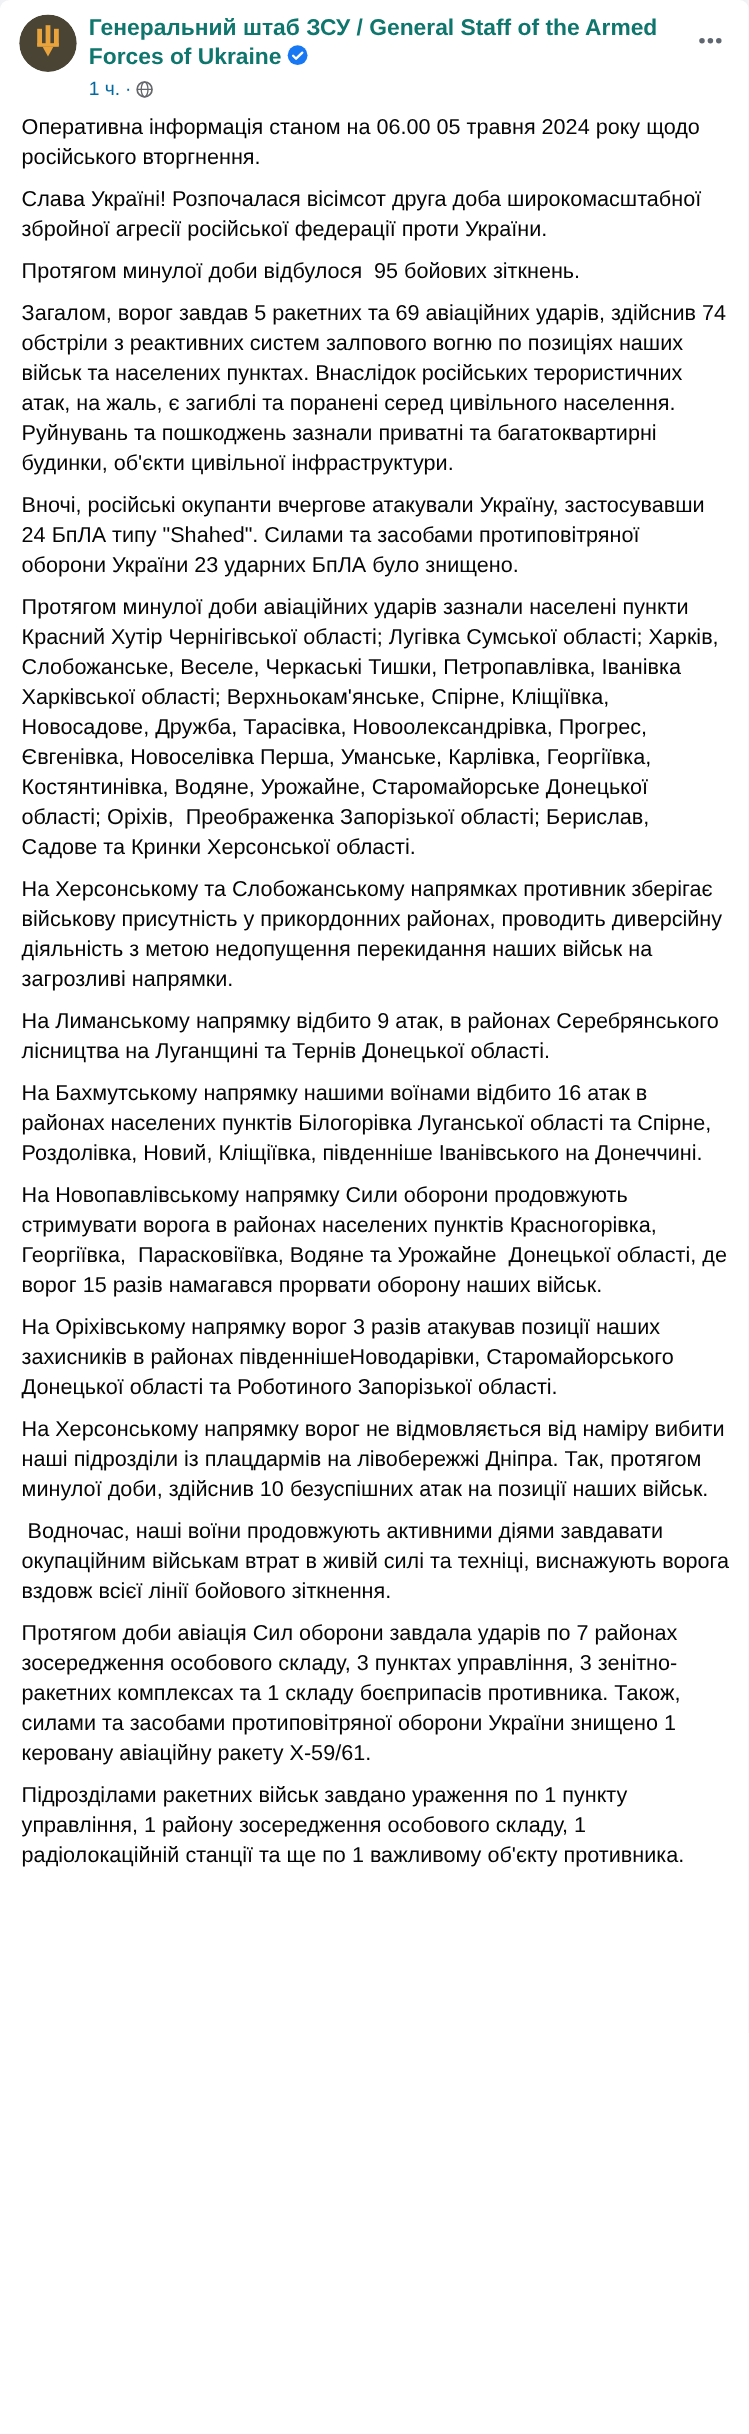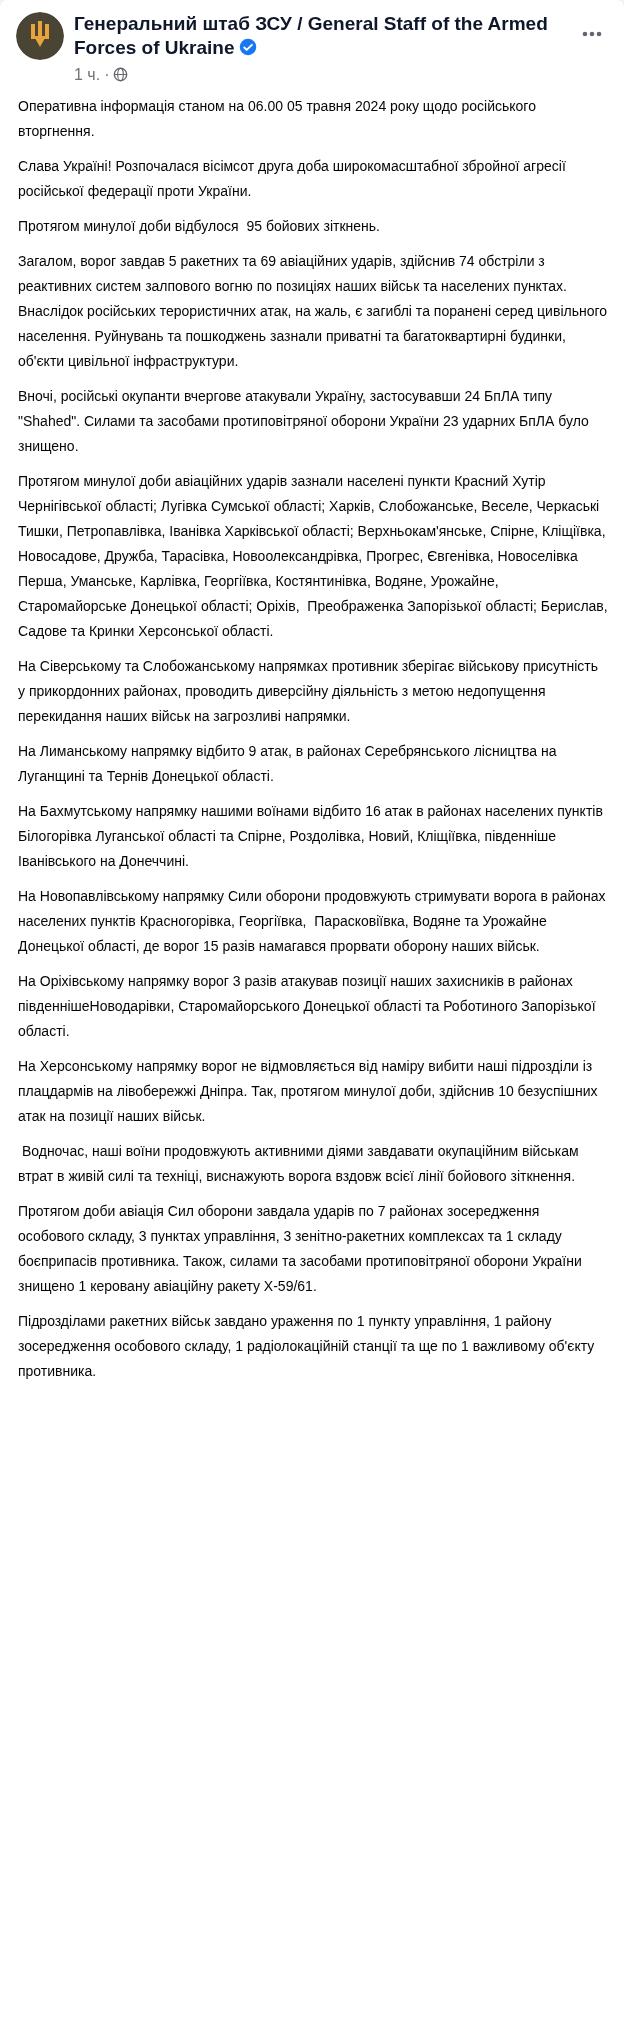--- a/index.html
+++ b/index.html
@@ -31,33 +31,33 @@
   }
   .header-meta {
     margin-left: 10px;
     flex: 1 1 auto;
     padding-right: 40px;
   }
   .page-name {
     font-size: 19px;
     line-height: 24px;
     font-weight: 700;
-    color: #0f172a;
+    color: #0f766e;
     cursor: pointer;
   }
   .verified-badge {
     display: inline-block;
     vertical-align: -2px;
     margin-left: 4px;
   }
   .meta-row {
     margin-top: 3px;
     font-size: 16px;
     line-height: 19px;
-    color: #737373;
+    color: #0369a1;
     display: flex;
     align-items: center;
     gap: 4px;
   }
   .globe-icon { display: inline-flex; }
   .menu-button {
     position: absolute;
     right: 14px;
     top: 16px;
     width: 36px;
@@ -65,21 +65,21 @@
     display: flex;
     align-items: center;
     justify-content: center;
     border-radius: 50%;
     cursor: pointer;
   }
   .post-body {
     padding: 6px 16px 8px 18px;
   }
   .post-paragraph {
-    font-size: 14px;
+    font-size: 18px;
     line-height: 25px;
     color: #050505;
     margin: 0 0 10px 0;
     white-space: pre-wrap;
     overflow-wrap: break-word;
   }
   .post-paragraph:last-child { margin-bottom: 0; }
 </style>
 </head>
 <body>
@@ -129,21 +129,21 @@
 
   </div>
 
   <div class="post-body">
       <div class="post-paragraph">Оперативна інформація станом на 06.00 05 травня 2024 року щодо російського вторгнення.</div>
       <div class="post-paragraph">Слава Україні! Розпочалася вісімсот друга доба широкомасштабної збройної агресії російської федерації проти України.</div>
       <div class="post-paragraph">Протягом минулої доби відбулося  95 бойових зіткнень.</div>
       <div class="post-paragraph">Загалом, ворог завдав 5 ракетних та 69 авіаційних ударів, здійснив 74 обстріли з реактивних систем залпового вогню по позиціях наших військ та населених пунктах. Внаслідок російських терористичних атак, на жаль, є загиблі та поранені серед цивільного населення. Руйнувань та пошкоджень зазнали приватні та багатоквартирні будинки, об'єкти цивільної інфраструктури.</div>
       <div class="post-paragraph">Вночі, російські окупанти вчергове атакували Україну, застосувавши 24 БпЛА типу "Shahed". Силами та засобами протиповітряної оборони України 23 ударних БпЛА було знищено.</div>
       <div class="post-paragraph">Протягом минулої доби авіаційних ударів зазнали населені пункти Красний Хутір Чернігівської області; Лугівка Сумської області; Харків, Слобожанське, Веселе, Черкаські Тишки, Петропавлівка, Іванівка Харківської області; Верхньокам'янське, Спірне, Кліщіївка, Новосадове, Дружба, Тарасівка, Новоолександрівка, Прогрес, Євгенівка, Новоселівка Перша, Уманське, Карлівка, Георгіївка, Костянтинівка, Водяне, Урожайне, Старомайорське Донецької області; Оріхів,  Преображенка Запорізької області; Берислав, Садове та Кринки Херсонської області.</div>
-      <div class="post-paragraph">На Сіверському та Слобожанському напрямках противник зберігає військову присутність у прикордонних районах, проводить диверсійну діяльність з метою недопущення перекидання наших військ на загрозливі напрямки.</div>
+      <div class="post-paragraph">На Херсонському та Слобожанському напрямках противник зберігає військову присутність у прикордонних районах, проводить диверсійну діяльність з метою недопущення перекидання наших військ на загрозливі напрямки.</div>
       <div class="post-paragraph">На Лиманському напрямку відбито 9 атак, в районах Серебрянського лісництва на Луганщині та Тернів Донецької області.</div>
       <div class="post-paragraph">На Бахмутському напрямку нашими воїнами відбито 16 атак в районах населених пунктів Білогорівка Луганської області та Спірне, Роздолівка, Новий, Кліщіївка, південніше Іванівського на Донеччині.</div>
       <div class="post-paragraph">На Новопавлівському напрямку Сили оборони продовжують стримувати ворога в районах населених пунктів Красногорівка, Георгіївка,  Парасковіївка, Водяне та Урожайне  Донецької області, де ворог 15 разів намагався прорвати оборону наших військ.</div>
       <div class="post-paragraph">На Оріхівському напрямку ворог 3 разів атакував позиції наших захисників в районах південнішеНоводарівки, Старомайорського Донецької області та Роботиного Запорізької області.</div>
       <div class="post-paragraph">На Херсонському напрямку ворог не відмовляється від наміру вибити наші підрозділи із плацдармів на лівобережжі Дніпра. Так, протягом минулої доби, здійснив 10 безуспішних атак на позиції наших військ.</div>
       <div class="post-paragraph"> Водночас, наші воїни продовжують активними діями завдавати окупаційним військам втрат в живій силі та техніці, виснажують ворога вздовж всієї лінії бойового зіткнення.</div>
       <div class="post-paragraph">Протягом доби авіація Сил оборони завдала ударів по 7 районах зосередження особового складу, 3 пунктах управління, 3 зенітно-ракетних комплексах та 1 складу боєприпасів противника. Також, силами та засобами протиповітряної оборони України знищено 1 керовану авіаційну ракету Х-59/61.</div>
       <div class="post-paragraph">Підрозділами ракетних військ завдано ураження по 1 пункту управління, 1 району зосередження особового складу, 1 радіолокаційній станції та ще по 1 важливому об'єкту противника.</div>
     </div>
 

